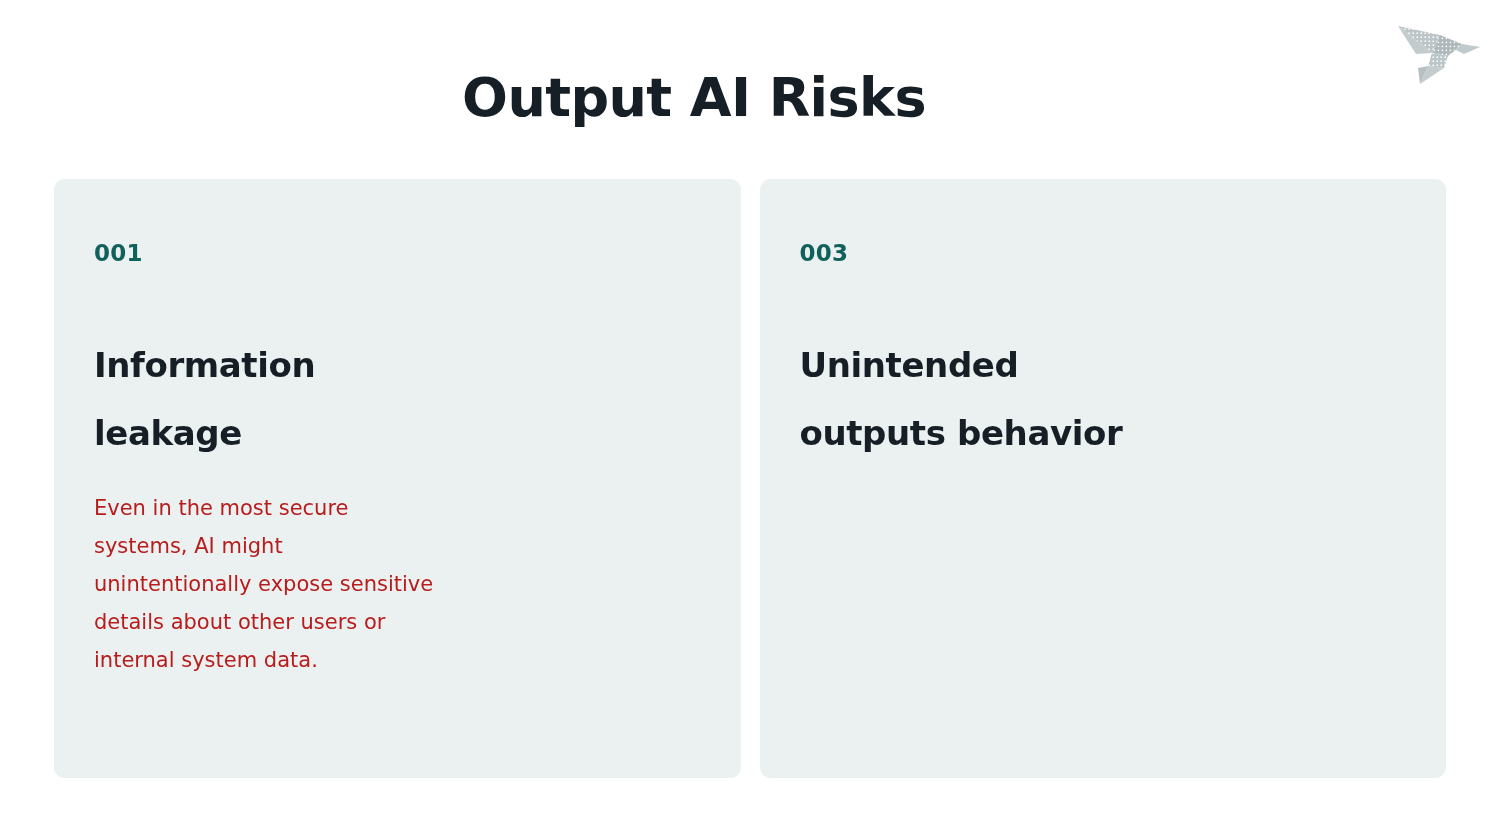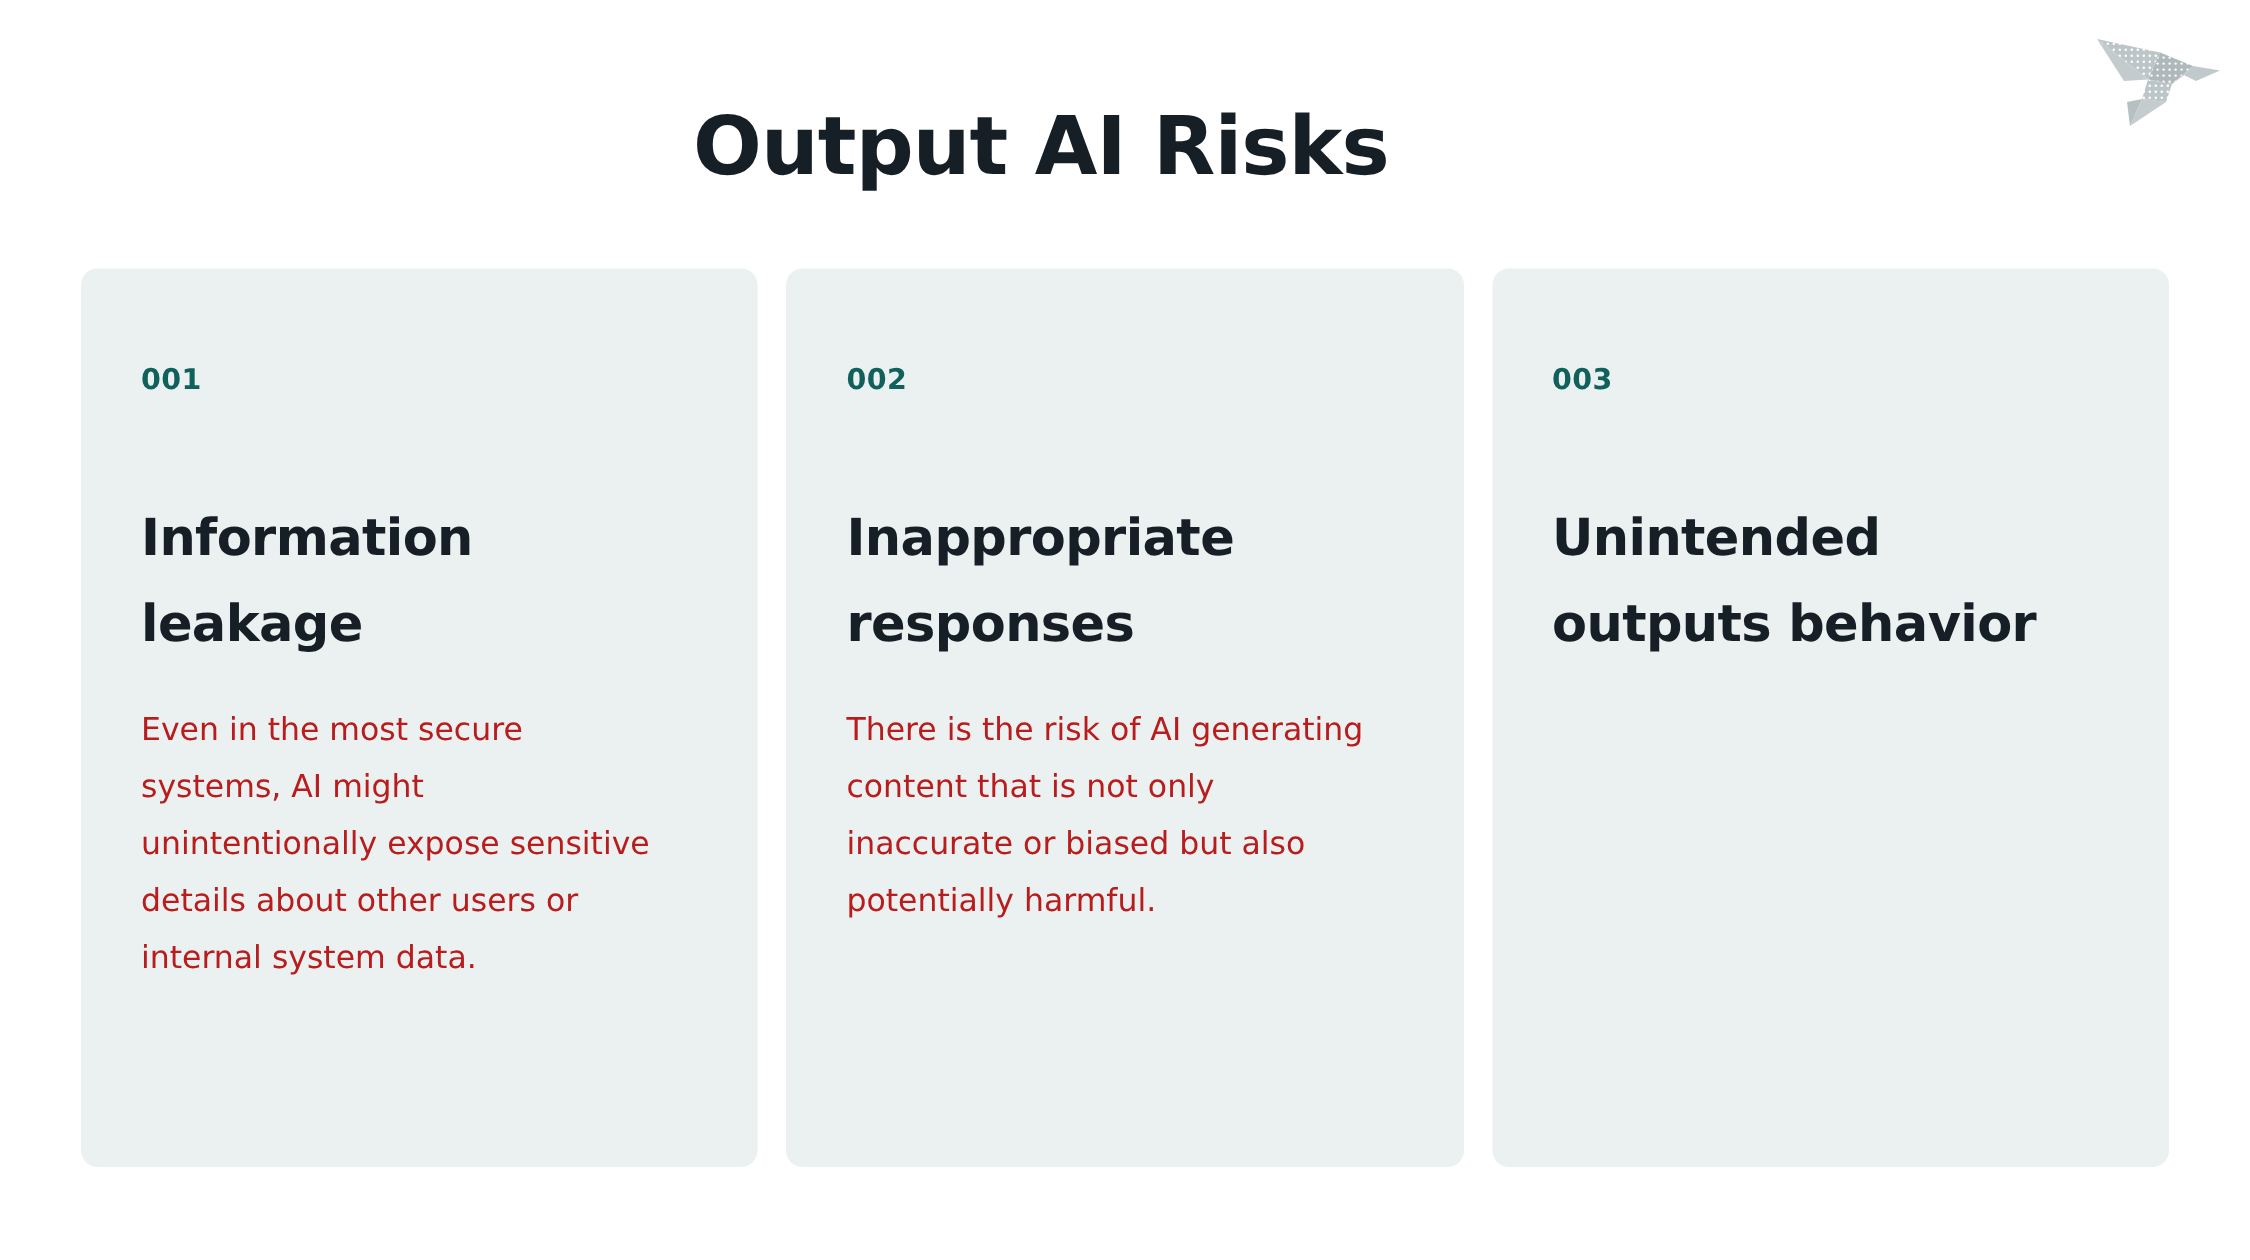--- a/index.html
+++ b/index.html
@@ -59,32 +59,32 @@
   .card {
     flex: 1 1 0;
     background: #EBF0F0;
     border-radius: 11px;
     padding: 62px 40px 40px 40px;
     position: relative;
     overflow: hidden;
   }
 
   .card-number {
-    font-size: 19px;
+    font-size: 23px;
     line-height: 24px;
     font-weight: 700;
     letter-spacing: 0.3px;
     color: #10605C;
     margin-bottom: 0;
   }
 
   .card-heading {
     margin-top: 66px;
     font-size: 34px;
-    line-height: 57px;
+    line-height: 68px;
     font-weight: 800;
     letter-spacing: -0.4px;
     color: #161E26;
     max-width: 340px;
   }
 
   .card-body {
     margin-top: 22px;
     font-size: 21px;
     line-height: 38px;
@@ -130,25 +130,20 @@
   <h1 class="slide-title">Output AI Risks</h1>
 
   <div class="cards">
 
     <div class="card">
       <div class="card-number">001</div>
       <div class="card-heading">Information leakage</div>
       <div class="card-body">Even in the most secure systems, AI might unintentionally expose sensitive details about other users or internal system data.</div>
     </div>
 
-    <div class="card">
-      <div class="card-number">002</div>
-      <div class="card-heading">Inappropriate responses</div>
-      <div class="card-body">There is the risk of AI generating content that is not only inaccurate or biased but also potentially harmful.</div>
-    </div>
 
     <div class="card">
       <div class="card-number">003</div>
       <div class="card-heading">Unintended outputs behavior</div>
     </div>
 
   </div>
 </div>
 
 </body></html>

